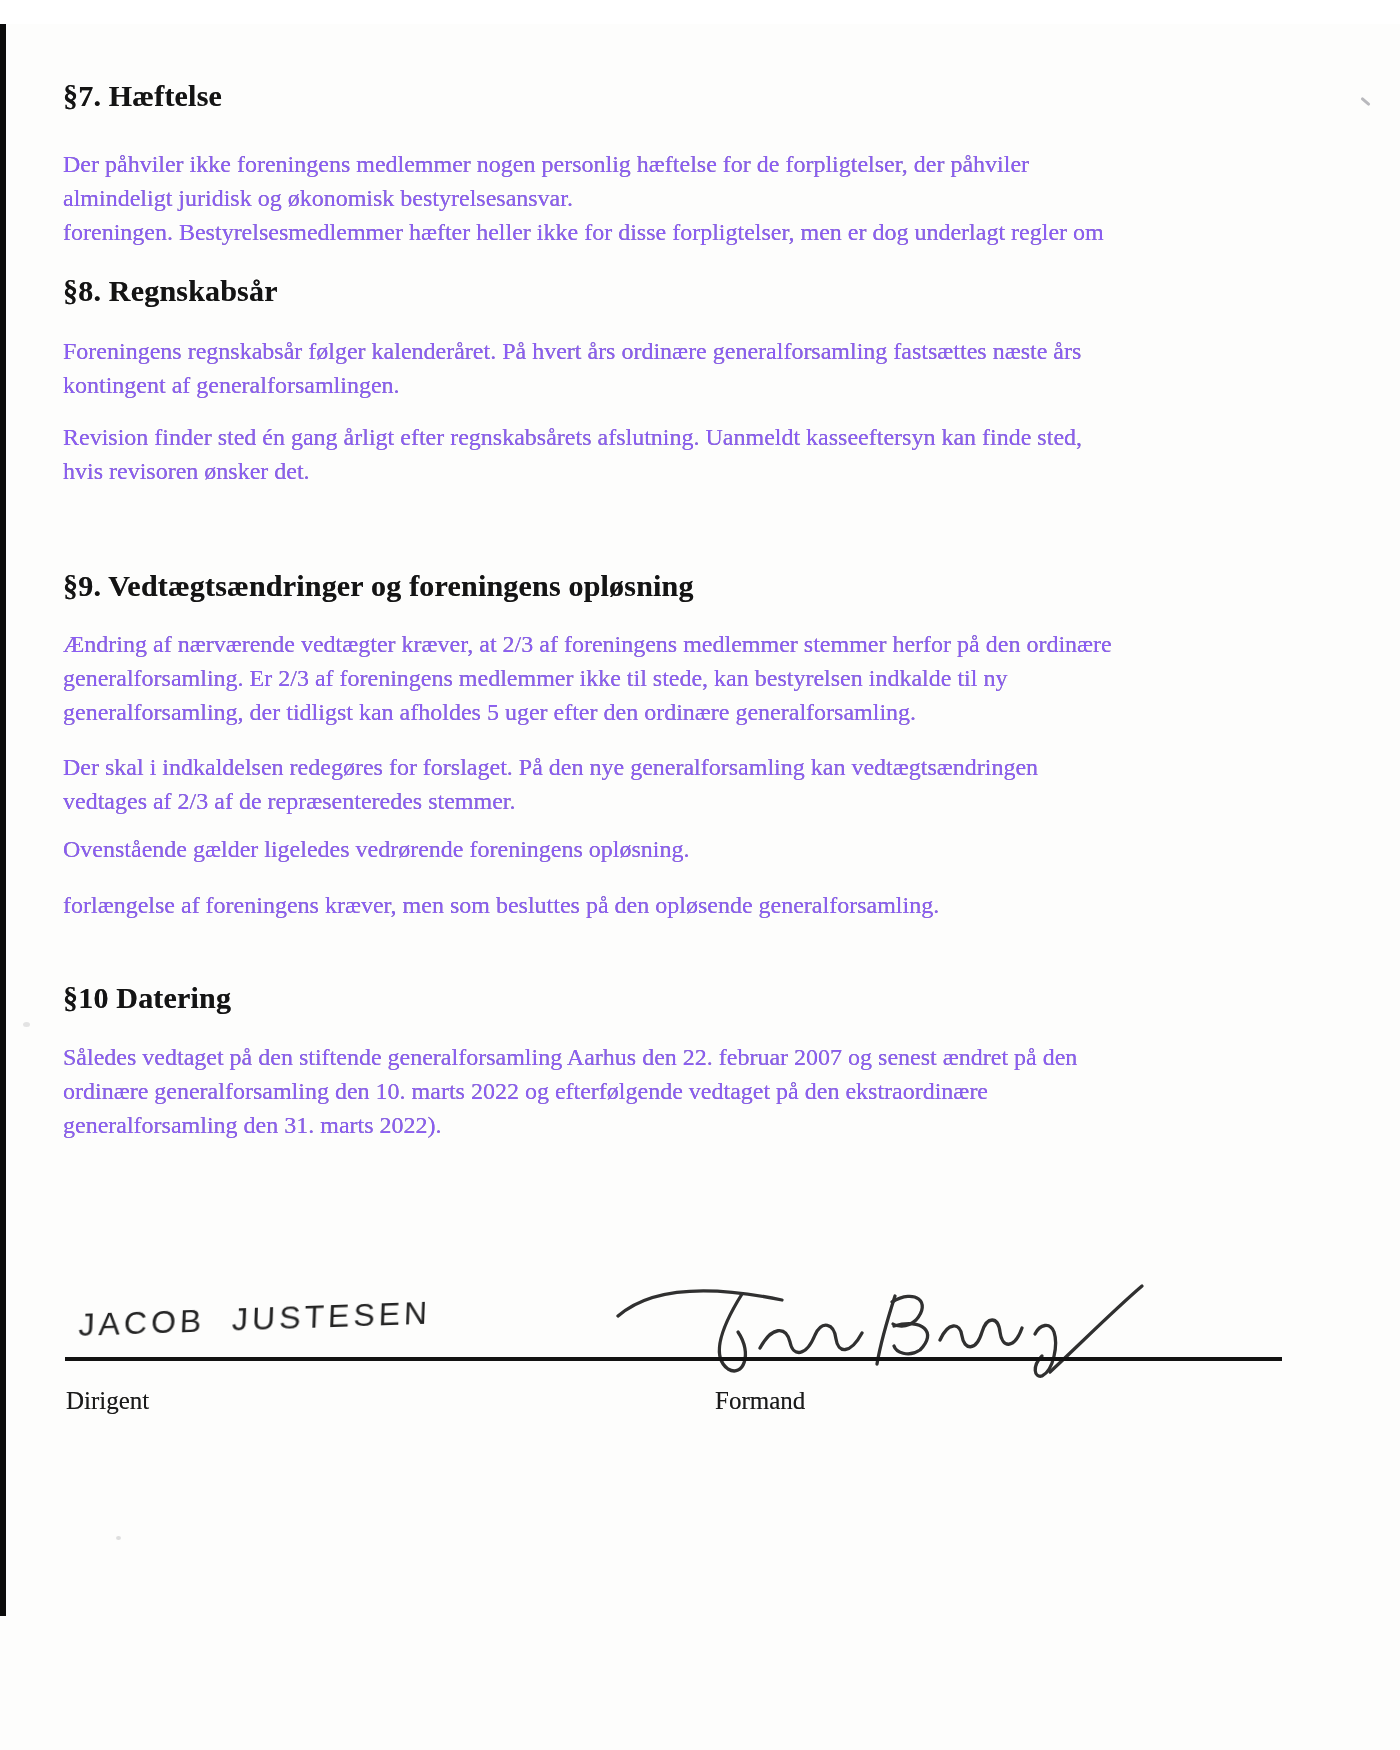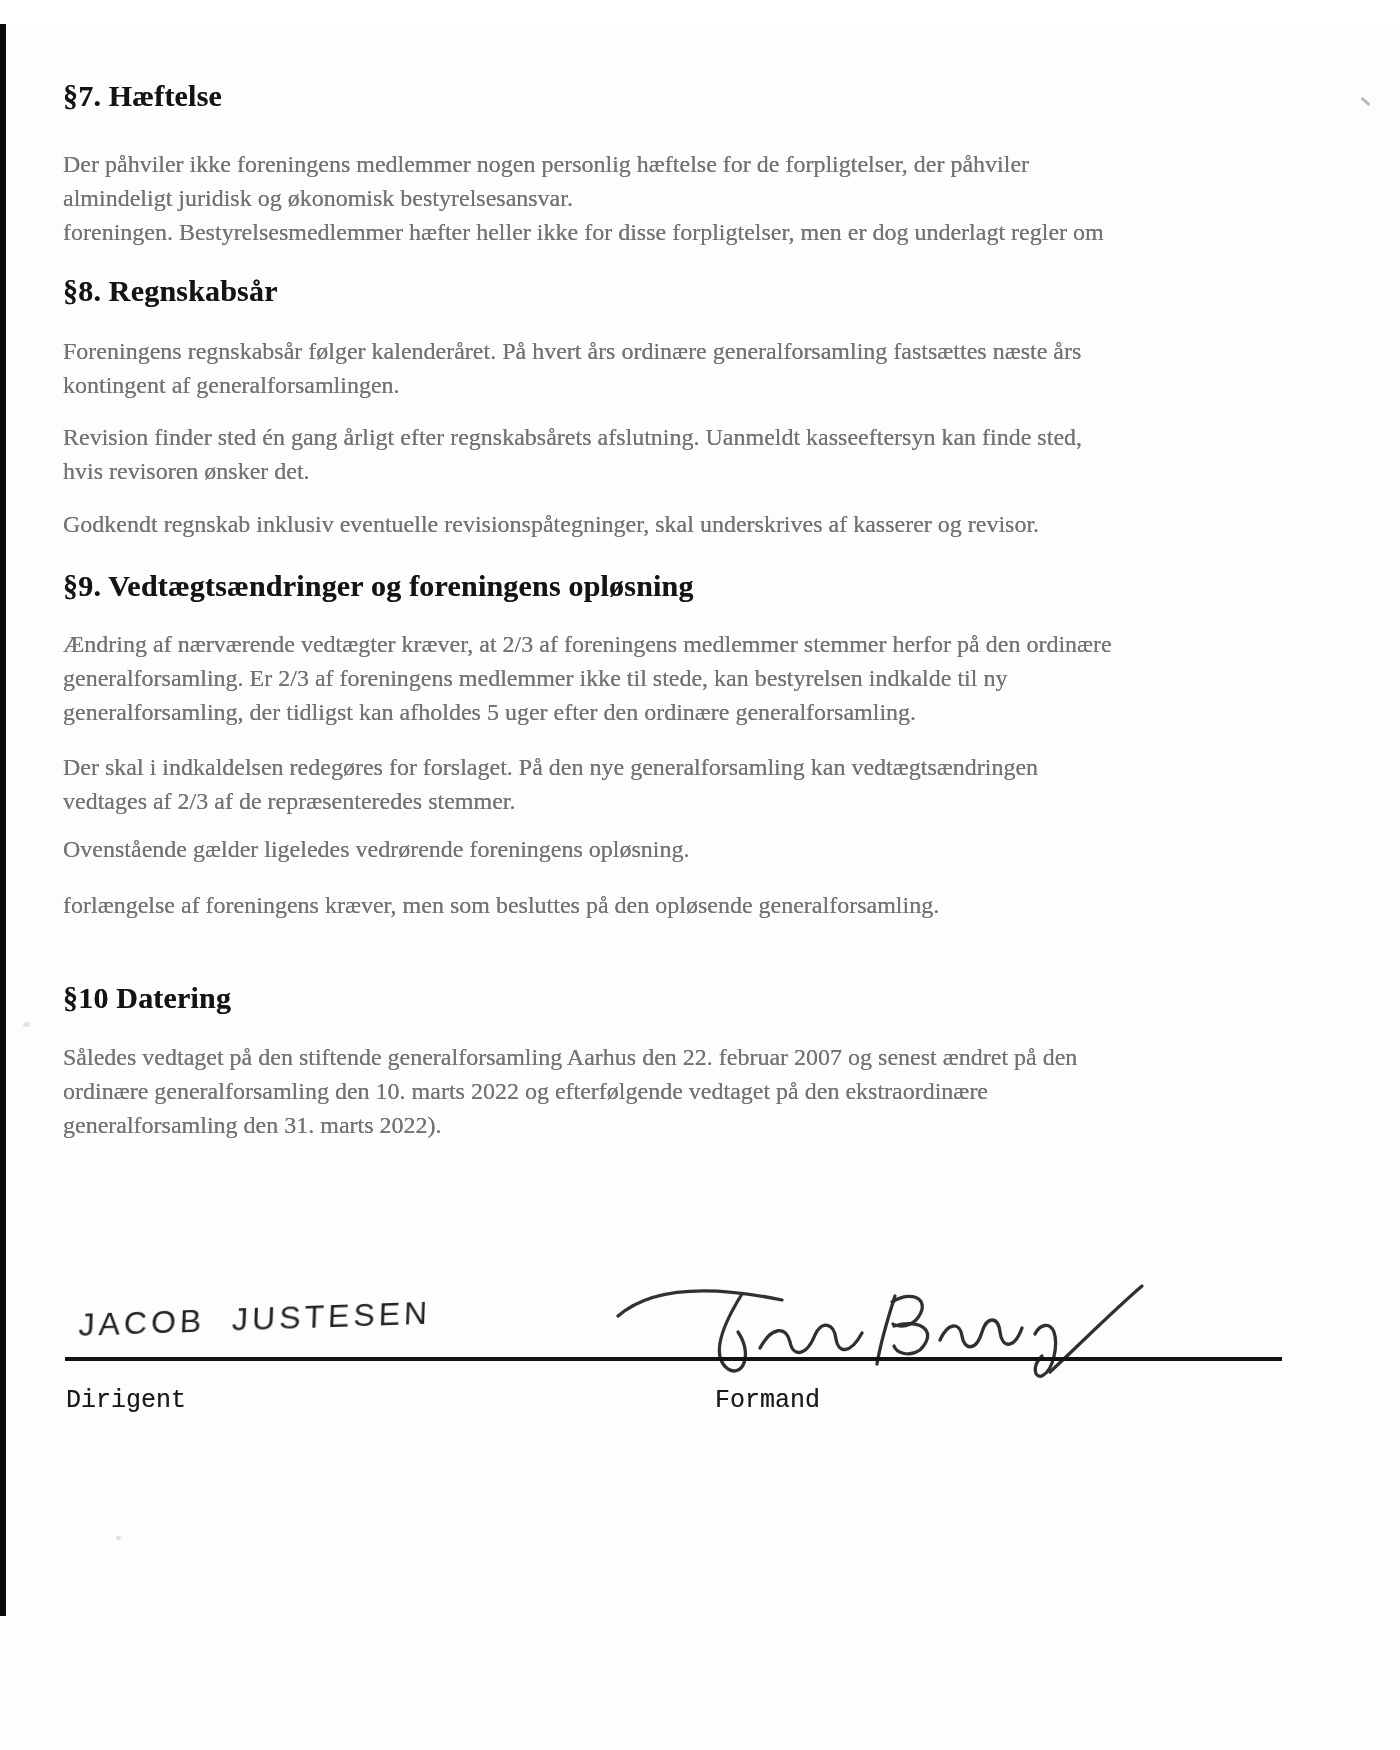--- a/index.html
+++ b/index.html
@@ -33,21 +33,21 @@
     text-shadow: 0 0 0.6px rgba(0,0,0,0.55);
   }
   .para {
     position: absolute;
     left: 63px;
   }
   .line {
     font-size: 24px;
     line-height: 34px;
     white-space: nowrap;
-    color: #737373;
+    color: #8b5cf6;
     text-shadow: 0 0 0.5px rgba(0,0,0,0.5);
   }
   .sig-name-dirigent {
     position: absolute;
     left: 78px; top: 1283px;
     font-family: "Liberation Sans", sans-serif;
     font-size: 32px;
     letter-spacing: 4px;
     word-spacing: 14px;
     color: #232323;
@@ -68,21 +68,20 @@
     background: #121212;
   }
   .sig-label {
     position: absolute;
     top: 1360px;
     font-size: 25px;
     line-height: 34px;
     color: #1a1a1a;
     text-shadow: 0 0 0.5px rgba(0,0,0,0.5);
     white-space: nowrap;
-    font-family: Liberation Mono, monospace;
   }
   .sig-label.dirigent { left: 66px; }
   .sig-label.formand  { left: 715px; }
   
   .speckle { position: absolute; border-radius: 50%; }
   .speckle.a { left: 1360px; top: 76px; width: 11px; height: 3px; background: #b9b9bd; border-radius: 2px; transform: rotate(40deg); }
   .speckle.b { left: 116px; top: 1512px; width: 5px; height: 4px; background: #dedede; }
   .speckle.c { left: 23px; top: 998px; width: 7px; height: 5px; background: #e3e3e3; }
 </style>
 </head>
@@ -100,23 +99,20 @@
   </div>
 
   <div class="section-heading" style="top:249px">§8. Regnskabsår</div>
   <div class="para" style="top:310px">
     <div class="line">Foreningens regnskabsår følger kalenderåret. På hvert års ordinære generalforsamling fastsættes næste års</div>
     <div class="line">kontingent af generalforsamlingen.</div>
   </div>
   <div class="para" style="top:396px">
     <div class="line">Revision finder sted én gang årligt efter regnskabsårets afslutning. Uanmeldt kasseeftersyn kan finde sted,</div>
     <div class="line">hvis revisoren ønsker det.</div>
-  </div>
-  <div class="para" style="top:483px">
-    <div class="line">Godkendt regnskab inklusiv eventuelle revisionspåtegninger, skal underskrives af kasserer og revisor.</div>
   </div>
 
   <div class="section-heading" style="top:544px">§9. Vedtægtsændringer og foreningens opløsning</div>
   <div class="para" style="top:603px">
     <div class="line">Ændring af nærværende vedtægter kræver, at 2/3 af foreningens medlemmer stemmer herfor på den ordinære</div>
     <div class="line">generalforsamling. Er 2/3 af foreningens medlemmer ikke til stede, kan bestyrelsen indkalde til ny</div>
     <div class="line">generalforsamling, der tidligst kan afholdes 5 uger efter den ordinære generalforsamling.</div>
   </div>
   <div class="para" style="top:726px">
     <div class="line">Der skal i indkaldelsen redegøres for forslaget. På den nye generalforsamling kan vedtægtsændringen</div>

